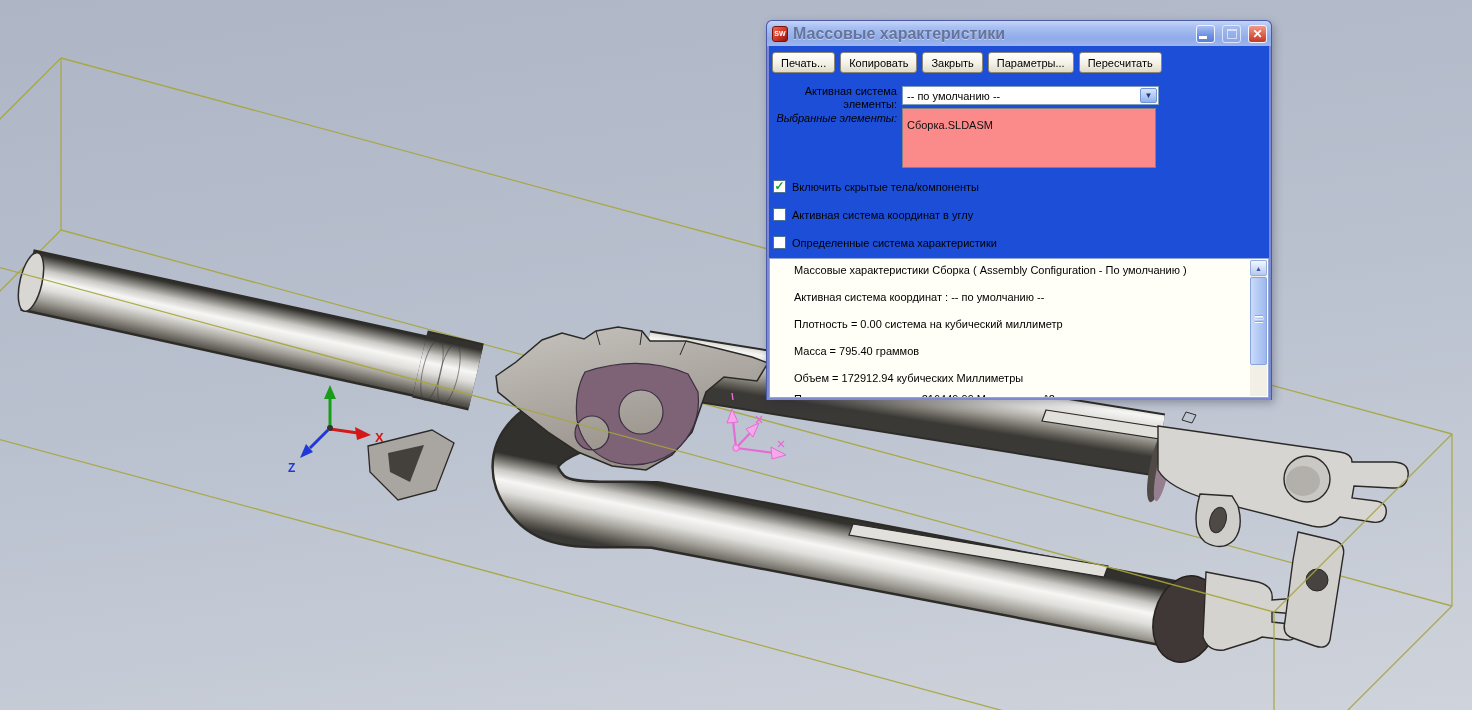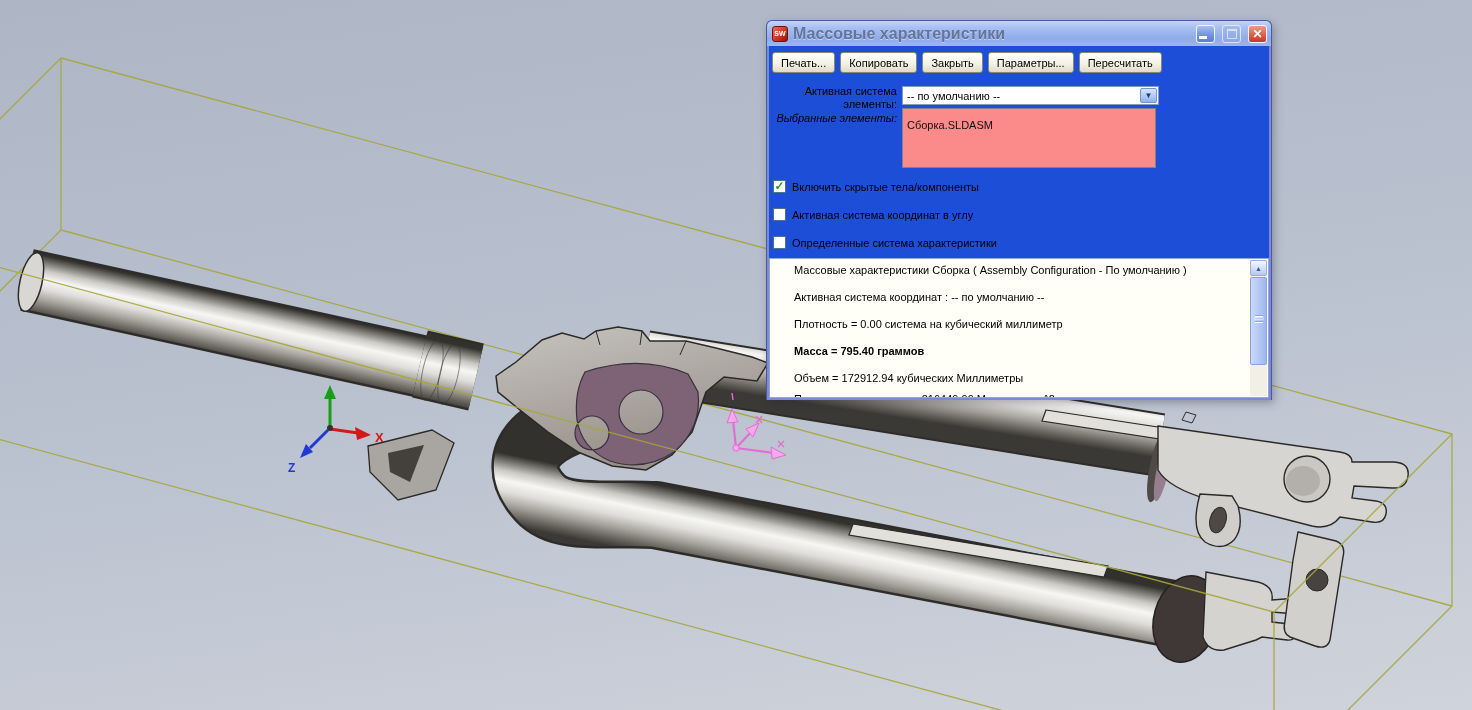--- a/index.html
+++ b/index.html
@@ -261,21 +261,21 @@
     </div>
     <div class="chk-row" style="top:190px;">
       <span class="chk-box"></span>
       <span>Определенные система характеристики</span>
     </div>
 
     <div class="results">
       <div class="rline" style="top:5px;">Массовые характеристики Сборка ( Assembly Configuration - По умолчанию )</div>
       <div class="rline" style="top:32px;">Активная система координат : -- по умолчанию --</div>
       <div class="rline" style="top:59px;">Плотность = 0.00 система на кубический миллиметр</div>
-      <div class="rline" style="top:86px;font-weight:bold;">Масса = 795.40 граммов</div>
+      <div class="rline" style="top:86px;">Масса = 795.40 граммов</div>
       <div class="rline" style="top:113px;">Объем = 172912.94 кубических Миллиметры</div>
       <div class="rline" style="top:134px;">Площадь поверхности = 216449.99 Миллиметры^2</div>
       <div class="scrollbar">
         <div class="scr-up">
           <span>▲</span>
         </div>
         <div class="scr-thumb"></div>
       </div>
     </div>
   </div>

